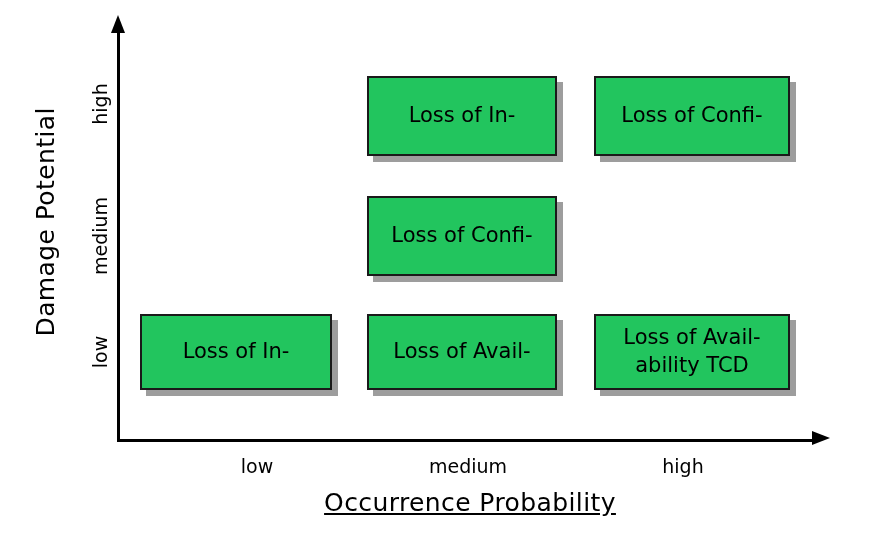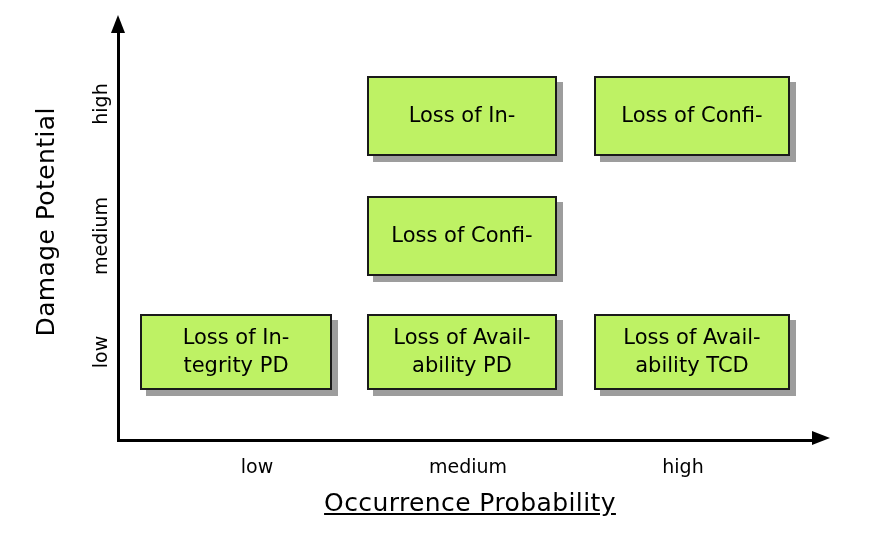--- a/index.html
+++ b/index.html
@@ -99,21 +99,21 @@
   #y-tick-low    { left: 50px;  top: 341px; width: 100px; }
 
   #x-tick-low    { left: 207px; top: 455px; width: 100px; }
   #x-tick-medium { left: 403px; top: 455px; width: 130px; }
   #x-tick-high   { left: 633px; top: 455px; width: 100px; }
 
   
   .cell-box {
     position: absolute;
     box-sizing: border-box;
-    background: #bef264;
+    background: #22c55e;
     border: 2px solid #1a1a1a;
     box-shadow: 6px 6px 0 0 #9d9d9d;
     display: flex;
     flex-direction: column;
     align-items: center;
     justify-content: center;
     font-size: 21px;
     line-height: 1.32;
     text-align: center;
   }
@@ -147,26 +147,24 @@
   <div class="cell-box" style="left:594px; top:76px; width:196px; height:80px;">
     <span class="cell-line">Loss of Confi-</span>
   </div>
 
   <div class="cell-box" style="left:367px; top:196px; width:190px; height:80px;">
     <span class="cell-line">Loss of Confi-</span>
   </div>
 
   <div class="cell-box" style="left:140px; top:314px; width:192px; height:76px;">
     <span class="cell-line">Loss of In-</span>
-    <span class="cell-line">tegrity PD</span>
   </div>
 
   <div class="cell-box" style="left:367px; top:314px; width:190px; height:76px;">
     <span class="cell-line">Loss of Avail-</span>
-    <span class="cell-line">ability PD</span>
   </div>
 
   <div class="cell-box" style="left:594px; top:314px; width:196px; height:76px;">
     <span class="cell-line">Loss of Avail-</span>
     <span class="cell-line">ability TCD</span>
   </div>
 
 </div>
 
 </body></html>

